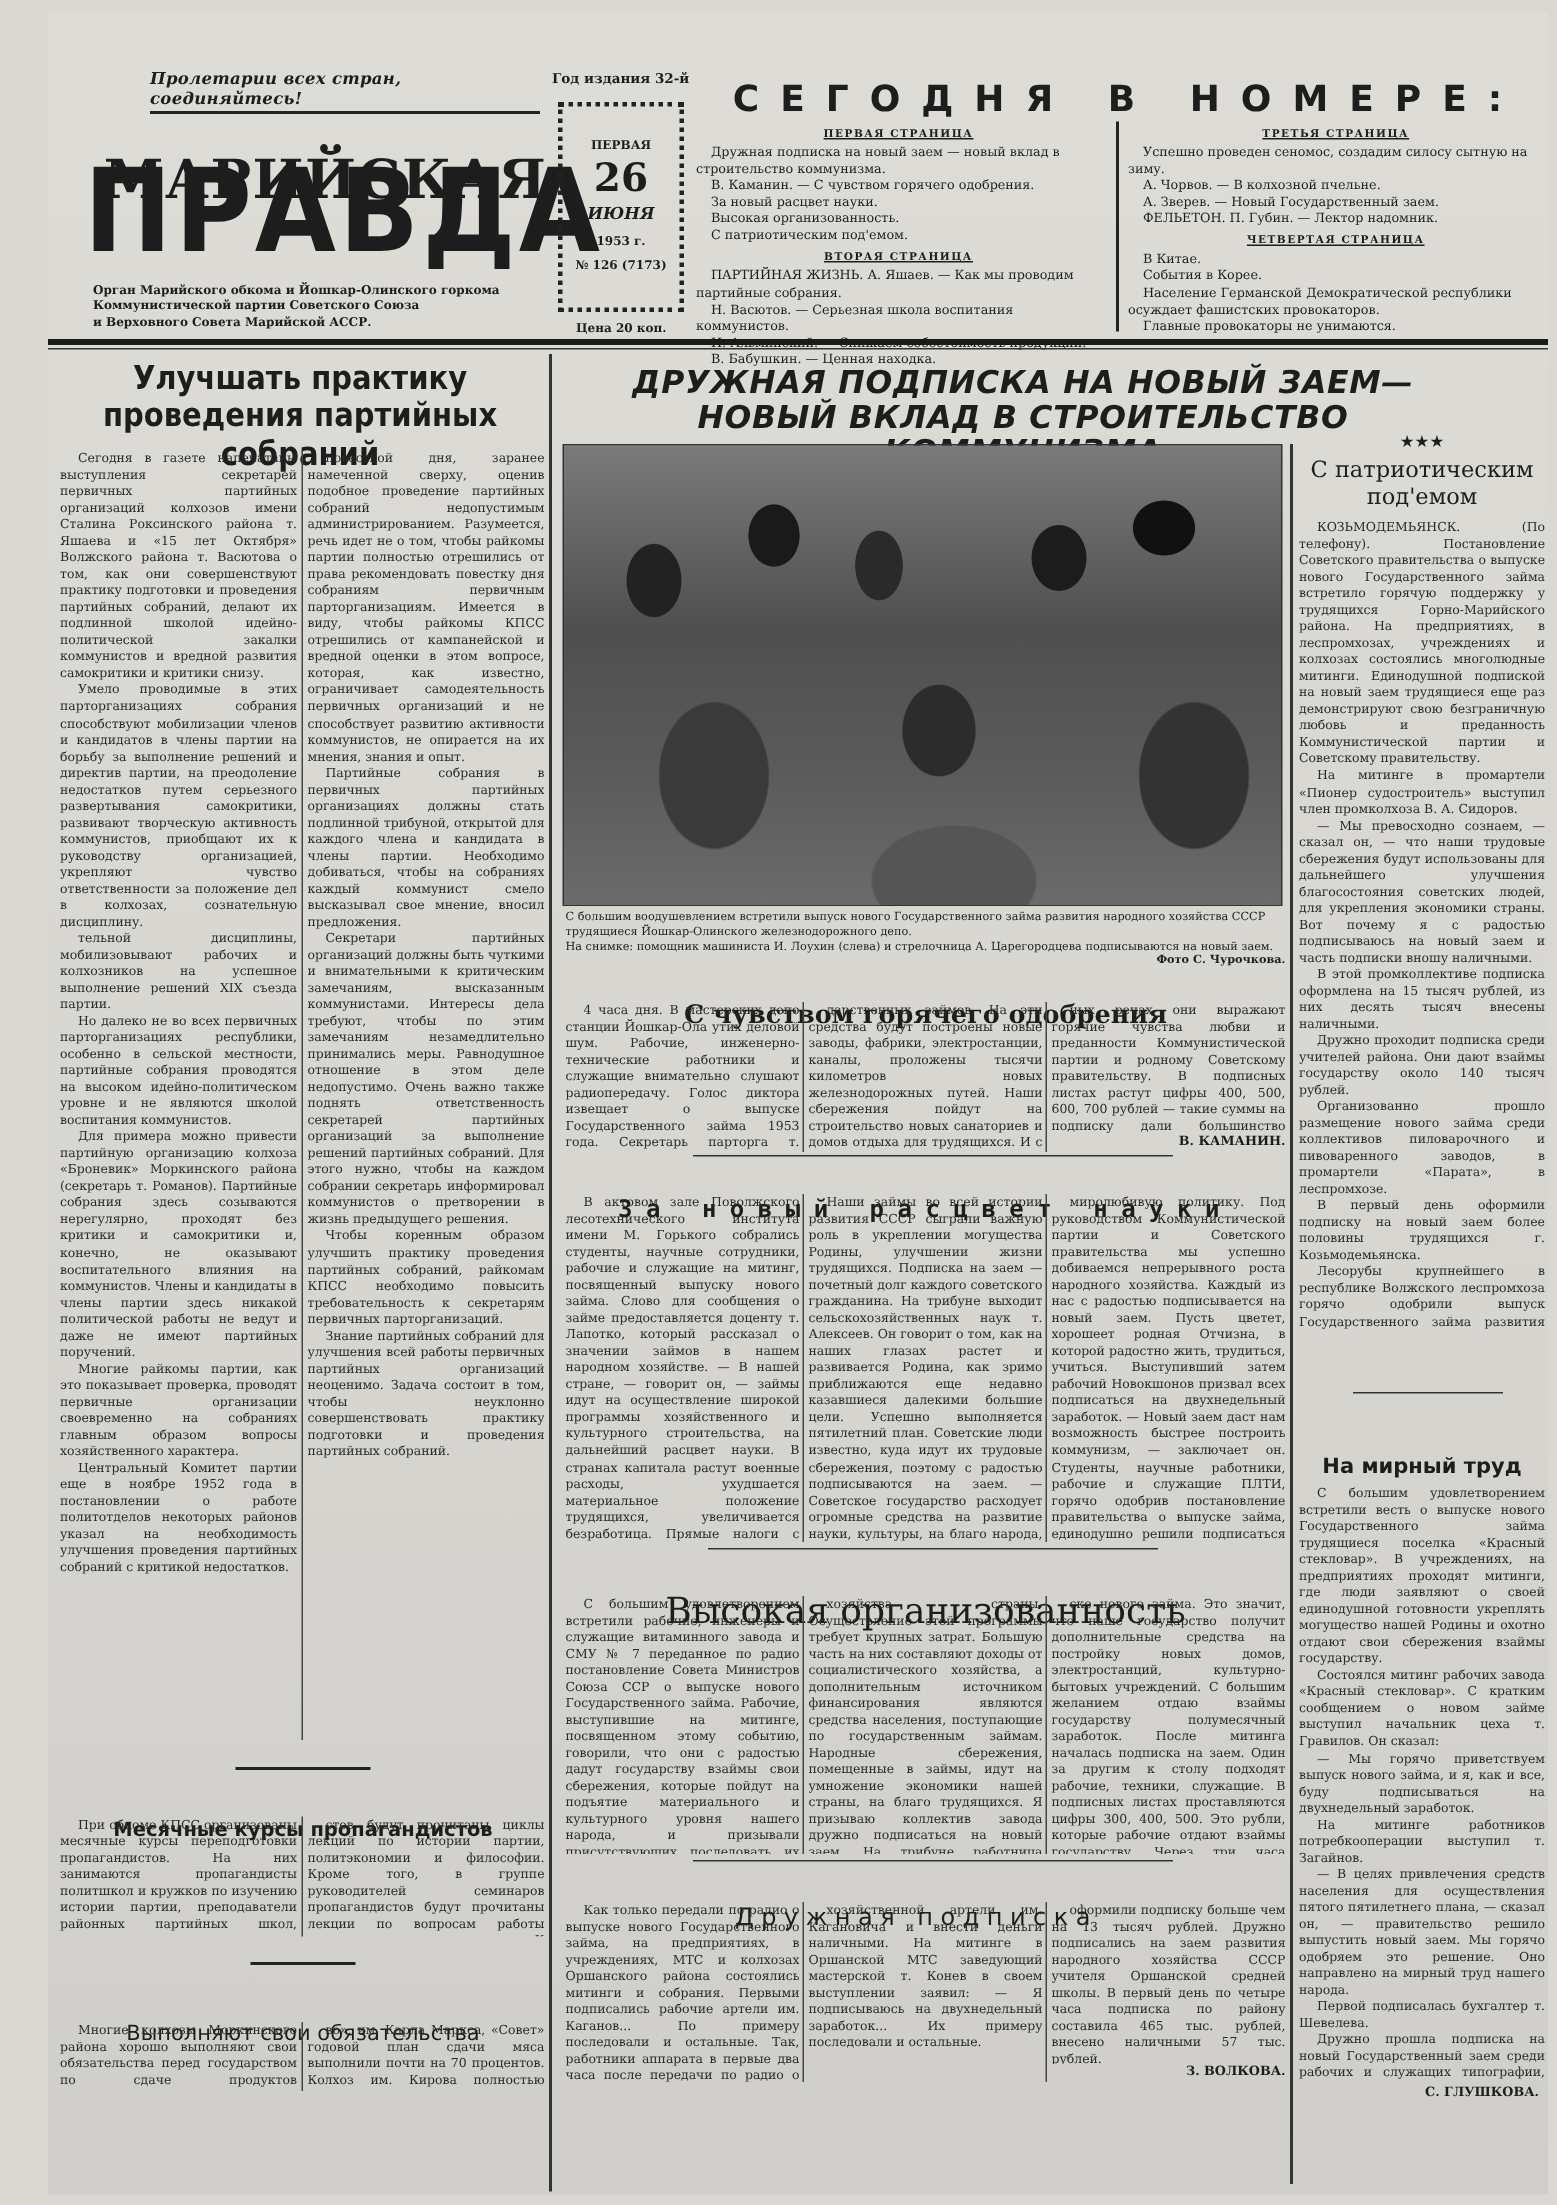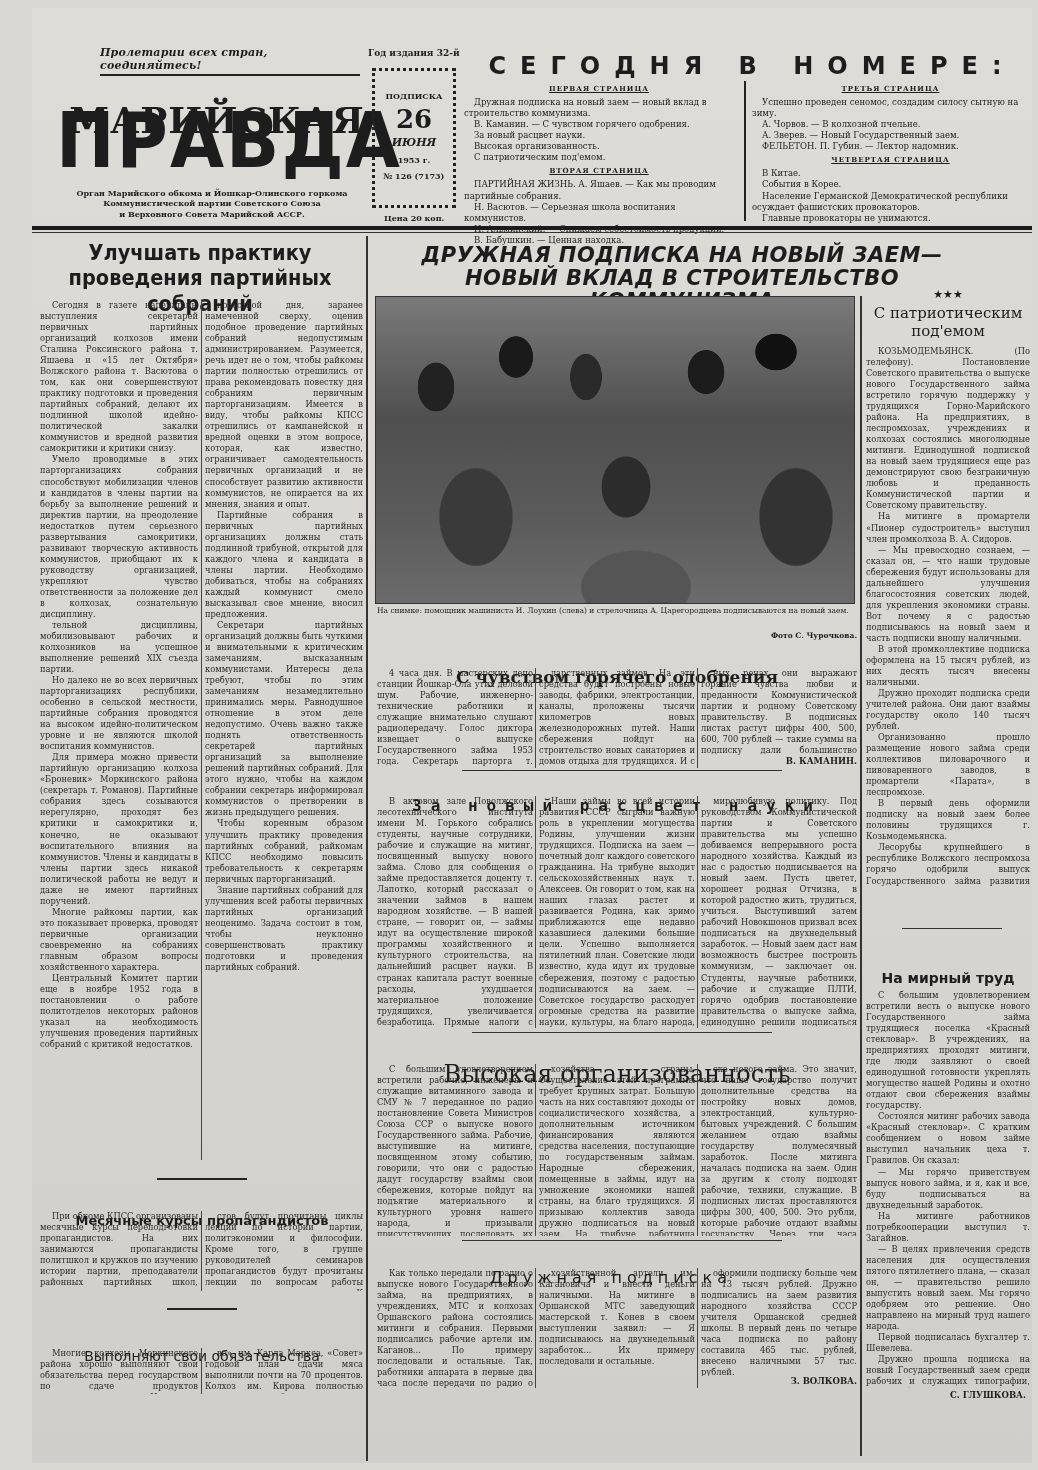--- a/index.html
+++ b/index.html
@@ -21,21 +21,21 @@
   }
   .circ { left: 336px; top: 40px; font-size: 9px; font-weight: bold; }
   .mast-top {
     left: 30px; top: 62px; width: 310px; font-family: "DejaVu Serif", serif; font-weight: bold;
     font-size: 36px; letter-spacing: 1px; text-align: center; margin-top: 29px;
   }
   .mast-main {
     left: 24px; top: 98px; width: 316px; font-family: "DejaVu Sans", sans-serif; font-weight: 900;
     font-size: 70px; letter-spacing: 2px; text-align: center; line-height: 1; transform: scaleY(1.1);
   }
-  .organ { left: 30px; top: 180px; width: 300px; font-size: 8px; font-weight: bold; text-align: center; line-height: 1.3; }
+  .organ { left: 30px; top: 180px; width: 300px; font-size: 8px; font-weight: bold; text-align: left; line-height: 1.3; }
   .datebox {
     left: 340px; top: 60px; width: 84px; height: 140px; border: 3px dotted #222;
     text-align: center; padding-top: 20px;
   }
   .datebox .dow { font-size: 8px; font-weight: bold; }
   .datebox .day { font-size: 26px; font-weight: bold; margin-top: 3px; }
   .datebox .mon { font-size: 11px; font-weight: bold; font-style: italic; margin-top: 2px; }
   .datebox .yr { font-size: 8px; font-weight: bold; margin-top: 6px; }
   .datebox .num { font-size: 8px; font-weight: bold; margin-top: 6px; }
   .price { left: 352px; top: 205px; font-size: 8px; font-weight: bold; }
@@ -73,21 +73,21 @@
       radial-gradient(ellipse 30px 36px at 330px 75px, #1c1c1c 60%, transparent 62%),
       radial-gradient(ellipse 34px 30px at 400px 55px, #111 60%, transparent 62%),
       radial-gradient(ellipse 40px 50px at 250px 190px, #2c2c2c 60%, transparent 62%),
       radial-gradient(ellipse 90px 60px at 260px 290px, #555 60%, transparent 62%),
       radial-gradient(ellipse 60px 80px at 100px 220px, #3a3a3a 60%, transparent 62%),
       radial-gradient(ellipse 60px 80px at 420px 220px, #333 60%, transparent 62%),
       linear-gradient(180deg, #7a7a7a 0%, #4f4f4f 40%, #5a5a5a 70%, #6b6b6b 100%);
     border: 1px solid #333;
   }
   .caption { left: 345px; top: 598px; width: 480px; font-size: 7.5px; line-height: 1.3; }
-  .caption .credit { text-align: right; font-weight: bold; margin-top: 15px; }
+  .caption .credit { text-align: right; font-weight: bold; }
   .sub-head { font-family: "DejaVu Sans", sans-serif; font-weight: bold; text-align: center; margin-top: 22px; }
   .right-col-rule { left: 828px; top: 288px; width: 2px; height: 1160px; background: #333; }
 
   .sidebar-head { left: 834px; top: 296px; width: 164px; text-align: center; font-size: 15px; line-height: 1.2; }
   .stars { left: 834px; top: 280px; width: 164px; text-align: center; font-size: 11px; }
 </style>
 </head>
 <body>
 
 <div class="page">
@@ -95,21 +95,21 @@
   <div class="abs slogan">Пролетарии всех стран, соединяйтесь!</div>
   <div class="abs circ">Год издания 32-й</div>
   <div class="abs mast-top">МАРИЙСКАЯ</div>
   <div class="abs mast-main">ПРАВДА</div>
   <div class="abs organ">
     <div>Орган Марийского обкома и Йошкар-Олинского горкома</div>
     <div>Коммунистической партии Советского Союза</div>
     <div>и Верховного Совета Марийской АССР.</div>
   </div>
   <div class="abs datebox">
-    <div class="dow">ПОДПИСКА</div>
+    <div class="dow">ПЕРВАЯ</div>
     <div class="day">26</div>
     <div class="mon">ИЮНЯ</div>
     <div class="yr">1953 г.</div>
     <div class="num">№ 126 (7173)</div>
   </div>
   <div class="abs price">Цена 20 коп.</div>
 
   <div class="abs toc toc-left">
     <div class="sec">ПЕРВАЯ СТРАНИЦА</div>
     <p>Дружная подписка на новый заем — новый вклад в строительство коммунизма.</p>
@@ -175,20 +175,21 @@
     <p>Многие колхозы Моркинского района хорошо выполняют свои обязательства перед государством по сдаче продуктов животноводства. Например, сельхозартели «Ябдем-</p>
   </div>
   <div class="abs col-rule" style="left:169px; top:1340px; height:46px;"></div>
   <div class="abs col txt" style="left:173px; top:1340px; width:158px; height:46px;">
     <p>во», им. Карла Маркса, «Совет» годовой план сдачи мяса выполнили почти на 70 процентов. Колхоз им. Кирова полностью выполнил план яйцепоставки.</p>
   </div>
 
   <div class="abs main-head">ДРУЖНАЯ ПОДПИСКА НА НОВЫЙ ЗАЕМ—НОВЫЙ ВКЛАД В СТРОИТЕЛЬСТВО КОММУНИЗМА</div>
   <div class="abs photo"></div>
   <div class="abs caption">
+    <p>С большим воодушевлением встретили выпуск нового Государственного займа развития народного хозяйства СССР трудящиеся Йошкар-Олинского железнодорожного депо.</p>
     <p>На снимке: помощник машиниста И. Лоухин (слева) и стрелочница А. Царегородцева подписываются на новый заем.</p>
     <p class="credit">Фото С. Чурочкова.</p>
   </div>
 
   <div class="abs sub-head" style="left:345px; top:637px; width:480px; font-size:17px; font-family:'DejaVu Serif',serif;">С чувством горячего одобрения</div>
   <div class="abs col txt" style="left:345px; top:660px; width:156px; height:100px;">
       <p>4 часа дня. В мастерских депо станции Йошкар-Ола утих деловой шум. Рабочие, инженерно-технические работники и служащие внимательно слушают радиопередачу. Голос диктора извещает о выпуске Государственного займа 1953 года. Секретарь парторга т. Сырыхов открывает митинг. Слово предоставляется заместителю начальника депо т. Алмакаевскому. — Всем нам, — говорит он, — известно значение советских Госу-</p>
     </div>
   <div class="abs col-rule" style="left:503px; top:660px; height:100px;"></div>
   <div class="abs col txt" style="left:507px; top:660px; width:156px; height:100px;">

